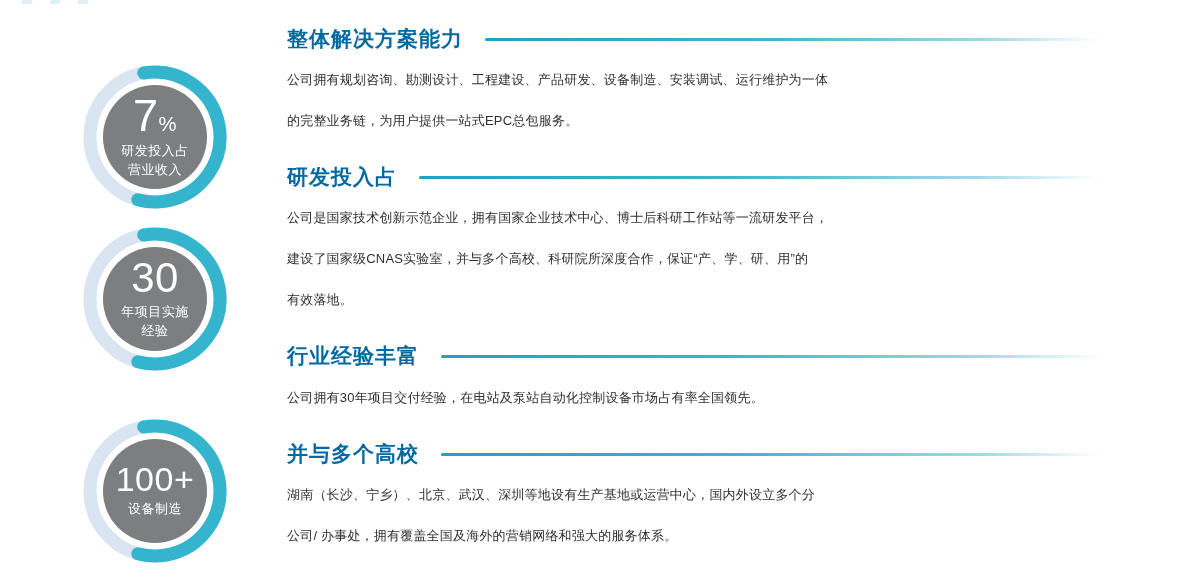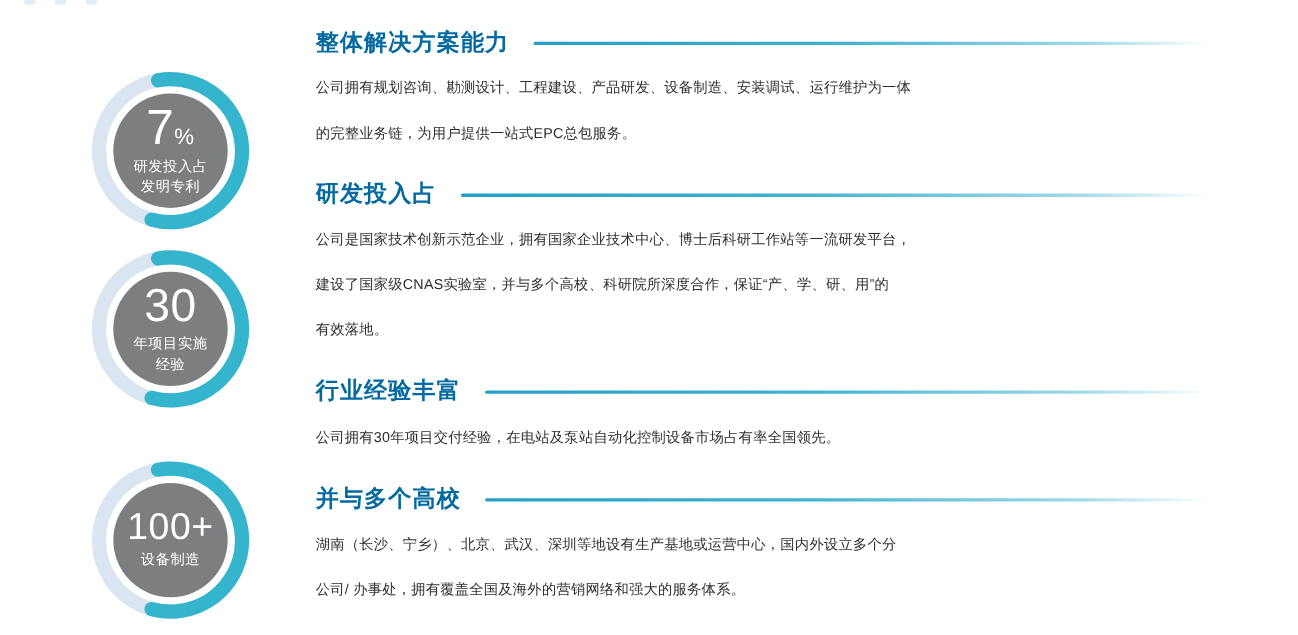--- a/index.html
+++ b/index.html
@@ -59,21 +59,21 @@
     <div class="badge" id="badge-0" style="top:62px">
       <svg viewBox="0 0 150 150" width="150" height="150">
         <circle cx="75" cy="75" r="65" fill="none" stroke="#d9e5f1" stroke-width="13"></circle>
         <circle cx="75" cy="75" r="65" fill="none" stroke="#35b5cd" stroke-width="13" stroke-linecap="round" stroke-dasharray="232.6 175.8" transform="rotate(-100 75 75)"></circle>
         <circle cx="75" cy="75" r="52" fill="#7d7e80"></circle>
       </svg>
       <div class="badge-inner">
         <div class="badge-value"><span>7</span><span class="badge-suffix">%</span></div>
         <div class="badge-label">
           <div>研发投入占</div>
-          <div>发明专利</div>
+          <div>营业收入</div>
         </div>
       </div>
     </div>
 
     <div class="badge" id="badge-1" style="top:224px">
       <svg viewBox="0 0 150 150" width="150" height="150">
         <circle cx="75" cy="75" r="65" fill="none" stroke="#d9e5f1" stroke-width="13"></circle>
         <circle cx="75" cy="75" r="65" fill="none" stroke="#35b5cd" stroke-width="13" stroke-linecap="round" stroke-dasharray="232.6 175.8" transform="rotate(-100 75 75)"></circle>
         <circle cx="75" cy="75" r="52" fill="#7d7e80"></circle>
       </svg>

